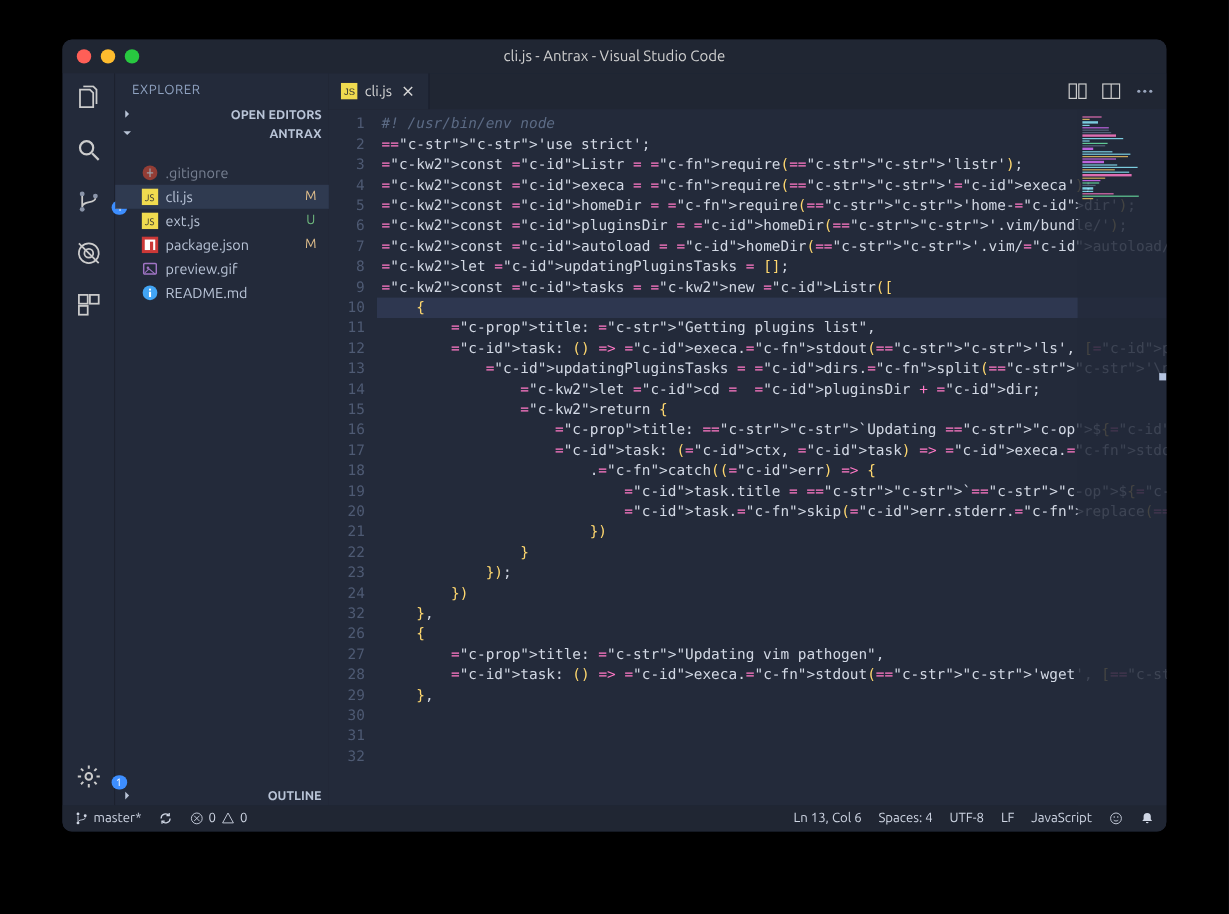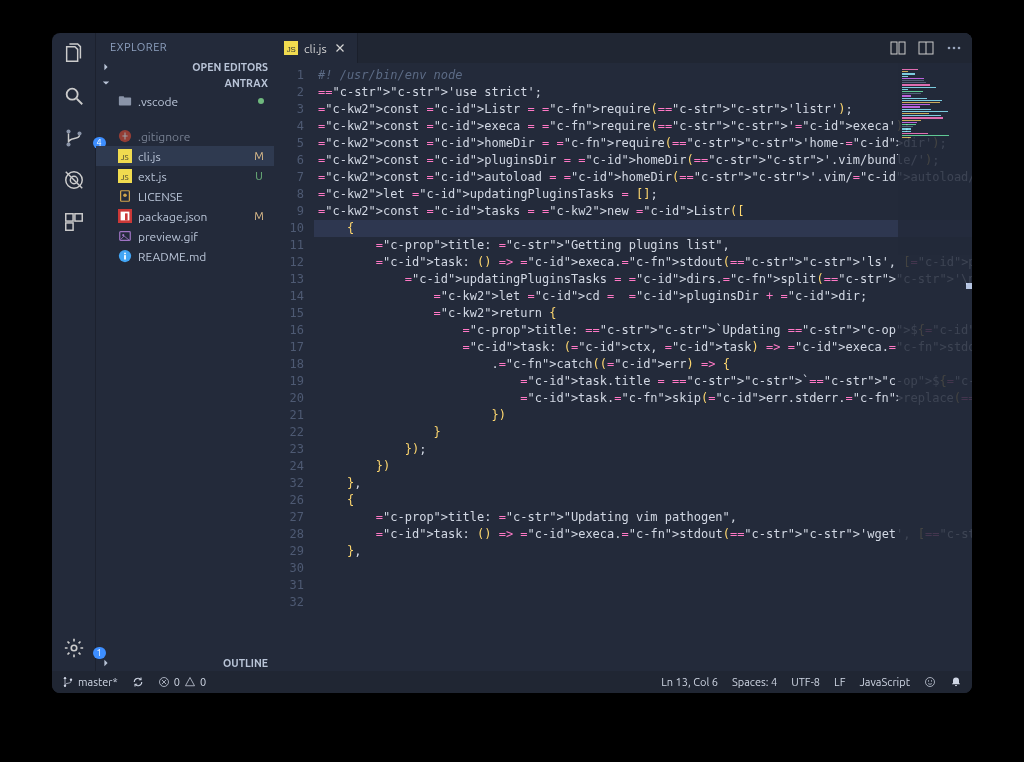--- a/index.html
+++ b/index.html
@@ -131,20 +131,28 @@
   
   .c-comment { color:#5c6b85; font-style:italic; }
   .c-op { color:#ff79c6; }
   .c-b { color:#ffd86f; }
 </style>
 </head>
 <body>
 
 <div class="window">
 
+  <div class="titlebar">
+    <div class="traffic">
+      <div class="dot" style="background:#ff5f57"></div>
+      <div class="dot" style="background:#febc2e"></div>
+      <div class="dot" style="background:#28c840"></div>
+    </div>
+    <div class="title">cli.js - Antrax - Visual Studio Code</div>
+  </div>
 
   <div class="body">
 
     <div class="activitybar">
       <div style="position:relative">
         <svg class="icon active" viewBox="0 0 24 24">
             <path d="M4 4h9l3 3v13H4z M7 1h9l3 3v13" fill="none" stroke="currentColor" stroke-width="1.6"></path>
           </svg>
       </div>
       <div style="position:relative">
@@ -196,29 +204,20 @@
       </div>
 
       <div class="section-head">
         <svg class="chev" viewBox="0 0 10 10">
             <path d="M1 3l4 4 4-4z"></path>
           </svg>
         <span>ANTRAX</span>
       </div>
 
       <div id="file-tree">
-          <div class="file-row">
-            <svg class="fi" viewBox="0 0 16 16">
-              <rect x="1" y="4" width="14" height="9" rx="1" fill="#8a94a8"></rect>
-              <rect x="1" y="2.5" width="6" height="3" rx="1" fill="#8a94a8"></rect>
-            </svg>
-            <span class="lbl">.vscode</span>
-            <span class="status" style="color:#inherit"></span>
-            <span style="position: absolute; right: 10px; width: 6px; height: 6px; border-radius: 50%; background: rgb(111, 185, 126);"></span>
-          </div>
           <div class="file-row" style="opacity: 0.55; margin-top: 15px;">
             <svg class="fi" viewBox="0 0 16 16">
               <circle cx="8" cy="8" r="7" fill="#f14e32"></circle>
               <path d="M8 4v8M5 8h6" stroke="#fff" stroke-width="1.2"></path>
             </svg>
             <span class="lbl">.gitignore</span>
             <span class="status" style="color:"></span>
           </div>
           <div class="file-row active">
             <svg class="fi" viewBox="0 0 16 16">
@@ -228,28 +227,20 @@
             <span class="lbl">cli.js</span>
             <span class="status" style="color:#e2c08d">M</span>
           </div>
           <div class="file-row">
             <svg class="fi" viewBox="0 0 16 16">
               <rect width="16" height="16" fill="#f0db4f"></rect>
               <text x="3" y="12" font-size="9" fill="#323330">JS</text>
             </svg>
             <span class="lbl">ext.js</span>
             <span class="status" style="color:#6fb97e">U</span>
-          </div>
-          <div class="file-row">
-            <svg class="fi" viewBox="0 0 16 16">
-              <rect x="3" y="2" width="10" height="12" rx="1" fill="none" stroke="#d0a44c" stroke-width="1.4"></rect>
-              <circle cx="8" cy="7" r="2" fill="#d0a44c"></circle>
-            </svg>
-            <span class="lbl">LICENSE</span>
-            <span class="status" style="color:"></span>
           </div>
           <div class="file-row">
             <svg class="fi" viewBox="0 0 16 16">
               <rect width="16" height="16" fill="#cb3837"></rect>
               <rect x="3" y="3" width="10" height="10" fill="#fff"></rect>
               <rect x="8" y="5" width="3" height="8" fill="#cb3837"></rect>
             </svg>
             <span class="lbl">package.json</span>
             <span class="status" style="color:#e2c08d">M</span>
           </div>

